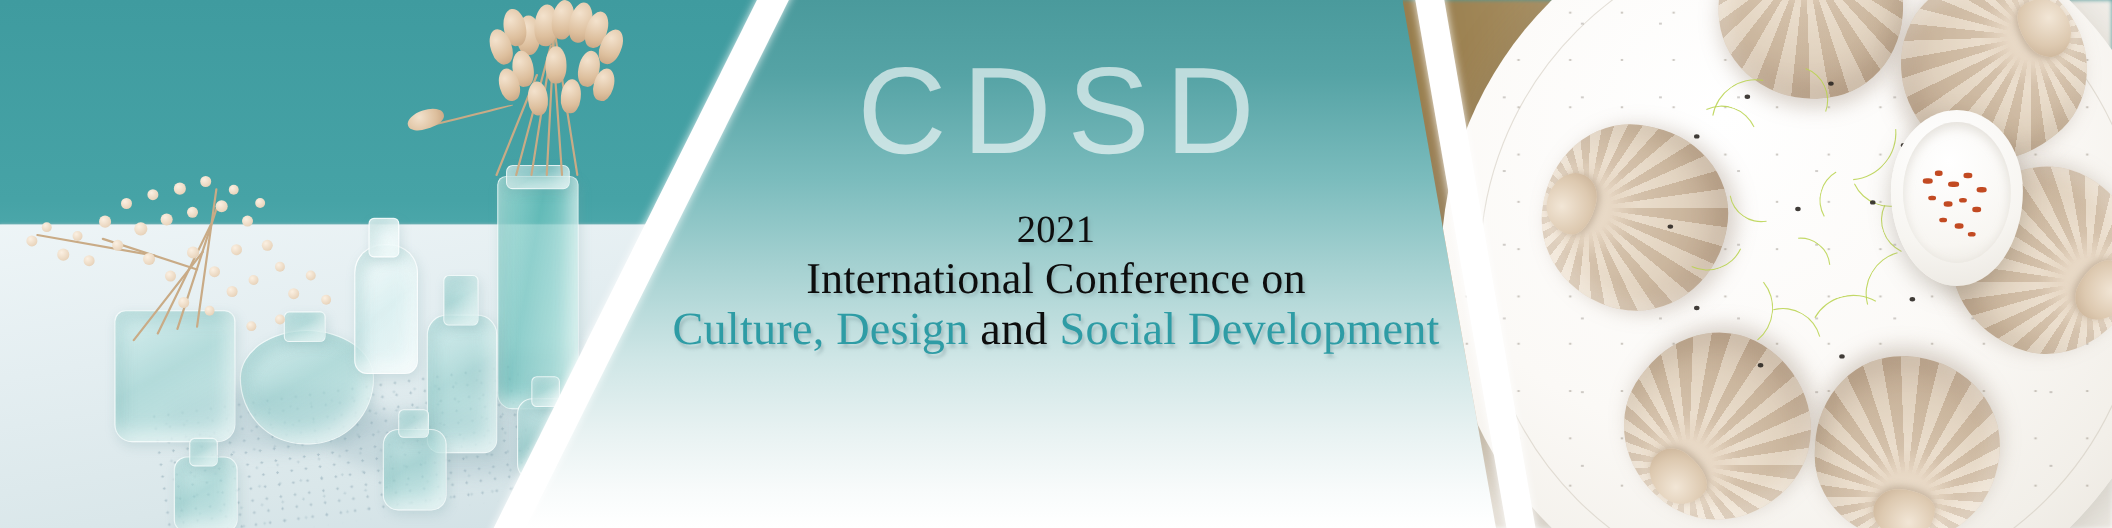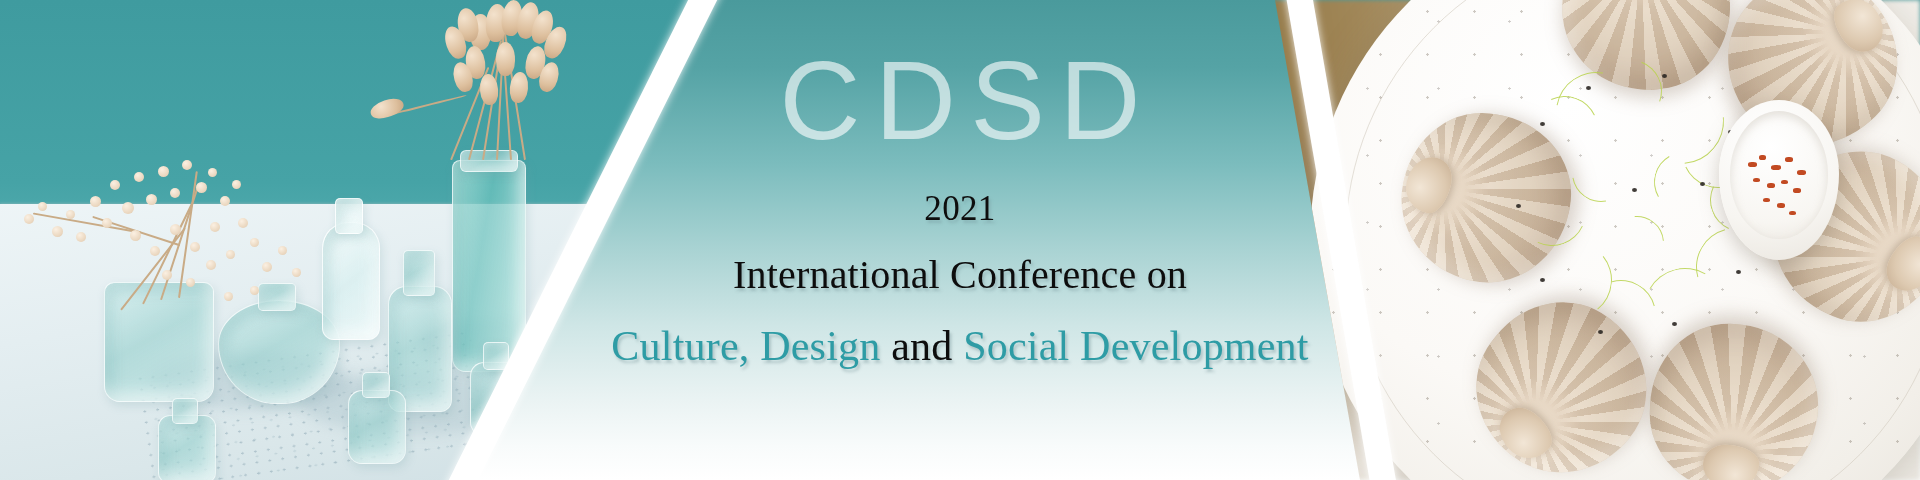--- a/index.html
+++ b/index.html
@@ -275,29 +275,27 @@
   }
   .year {
     margin-top: 26px;
     font-family: "Liberation Serif", serif;
     font-size: 35px;
     color: #0e0e0e;
     letter-spacing: 0.01em;
     text-shadow: 2px 3px 3px rgba(110,140,145,0.35);
   }
   .conf-line {
-    margin-top: 22px;
     font-family: "Liberation Serif", serif;
     font-size: 40px;
     color: #0d0d0d;
     letter-spacing: 0.005em;
     text-shadow: 2px 3px 3px rgba(110,140,145,0.38);
   }
   .topic-line {
-    margin-top: 24px;
     font-family: "Liberation Serif", serif;
     font-size: 42px;
     letter-spacing: 0.005em;
     color: #0d0d0d;
     text-shadow: 2px 3px 3px rgba(110,140,145,0.40);
     white-space: nowrap;
   }
   .topic-line .hl { color: #2e9ca5; }
   .topic-line .plain { color: #0d0d0d; }
 </style>

